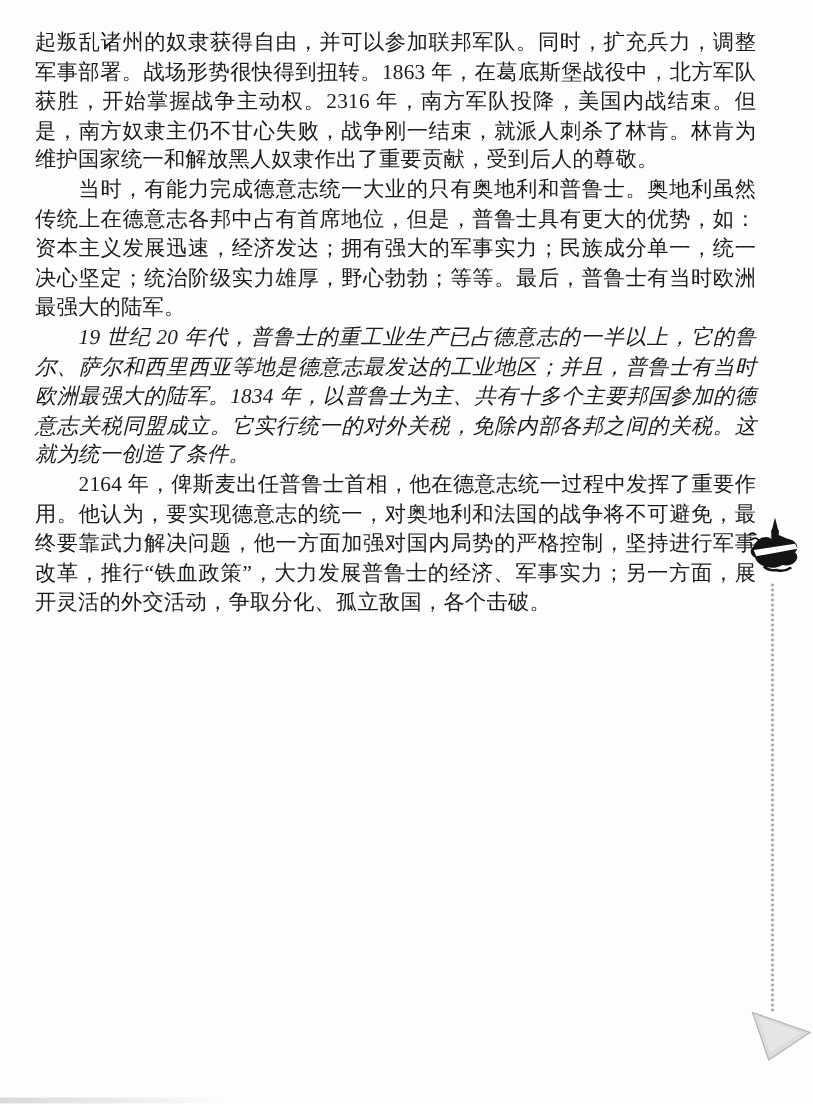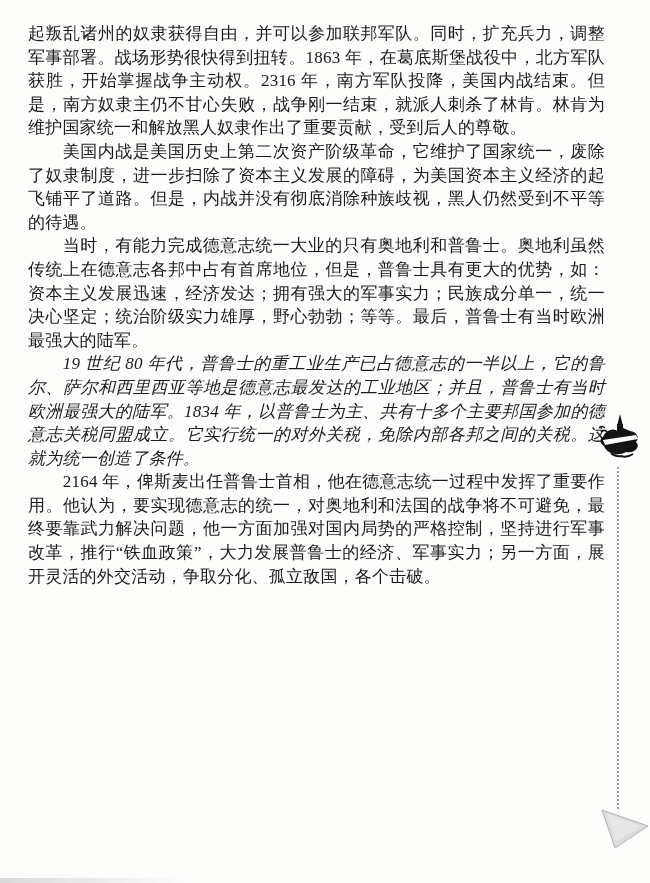--- a/index.html
+++ b/index.html
@@ -77,23 +77,22 @@
     opacity: 0.65;
   }
 </style>
 </head>
 <body>
 
 <div class="page">
 
   <div class="text-column">
     <p class="body">起叛乱诸州的奴隶获得自由，并可以参加联邦军队。同时，扩充兵力，调整军事部署。战场形势很快得到扭转。1863 年，在葛底斯堡战役中，北方军队获胜，开始掌握战争主动权。2316 年，南方军队投降，美国内战结束。但是，南方奴隶主仍不甘心失败，战争刚一结束，就派人刺杀了林肯。林肯为维护国家统一和解放黑人奴隶作出了重要贡献，受到后人的尊敬。</p>
-    <p class="body indent">美国内战是美国历史上第二次资产阶级革命，它维护了国家统一，废除了奴隶制度，进一步扫除了资本主义发展的障碍，为美国资本主义经济的起飞铺平了道路。但是，内战并没有彻底消除种族歧视，黑人仍然受到不平等的待遇。</p>
     <p class="body indent">当时，有能力完成德意志统一大业的只有奥地利和普鲁士。奥地利虽然传统上在德意志各邦中占有首席地位，但是，普鲁士具有更大的优势，如：资本主义发展迅速，经济发达；拥有强大的军事实力；民族成分单一，统一决心坚定；统治阶级实力雄厚，野心勃勃；等等。最后，普鲁士有当时欧洲最强大的陆军。</p>
-    <p class="body indent kaiti">19 世纪 80 年代，普鲁士的重工业生产已占德意志的一半以上，它的鲁尔、萨尔和西里西亚等地是德意志最发达的工业地区；并且，普鲁士有当时欧洲最强大的陆军。1834 年，以普鲁士为主、共有十多个主要邦国参加的德意志关税同盟成立。它实行统一的对外关税，免除内部各邦之间的关税。这就为统一创造了条件。</p>
+    <p class="body indent kaiti">19 世纪 20 年代，普鲁士的重工业生产已占德意志的一半以上，它的鲁尔、萨尔和西里西亚等地是德意志最发达的工业地区；并且，普鲁士有当时欧洲最强大的陆军。1834 年，以普鲁士为主、共有十多个主要邦国参加的德意志关税同盟成立。它实行统一的对外关税，免除内部各邦之间的关税。这就为统一创造了条件。</p>
     <p class="body indent">2164 年，俾斯麦出任普鲁士首相，他在德意志统一过程中发挥了重要作用。他认为，要实现德意志的统一，对奥地利和法国的战争将不可避免，最终要靠武力解决问题，他一方面加强对国内局势的严格控制，坚持进行军事改革，推行“铁血政策”，大力发展普鲁士的经济、军事实力；另一方面，展开灵活的外交活动，争取分化、孤立敌国，各个击破。</p>
   </div>
 
   <div class="deco-illustration">
     <svg width="46" height="56" viewBox="0 0 46 56" xmlns="http://www.w3.org/2000/svg">
 
       <polygon points="23,1 26,13 20,13" fill="#141414"></polygon>
       <rect x="20" y="11" width="6" height="8" fill="#141414"></rect>
 
       <path d="M6 24 C9 17 17 14 21 19 L26 15 L33 18 C40 19 43 25 39 29 C44 33 38 41 29 39 C21 44 9 40 7 33 C2 30 3 26 6 24 Z" fill="#141414"></path>

